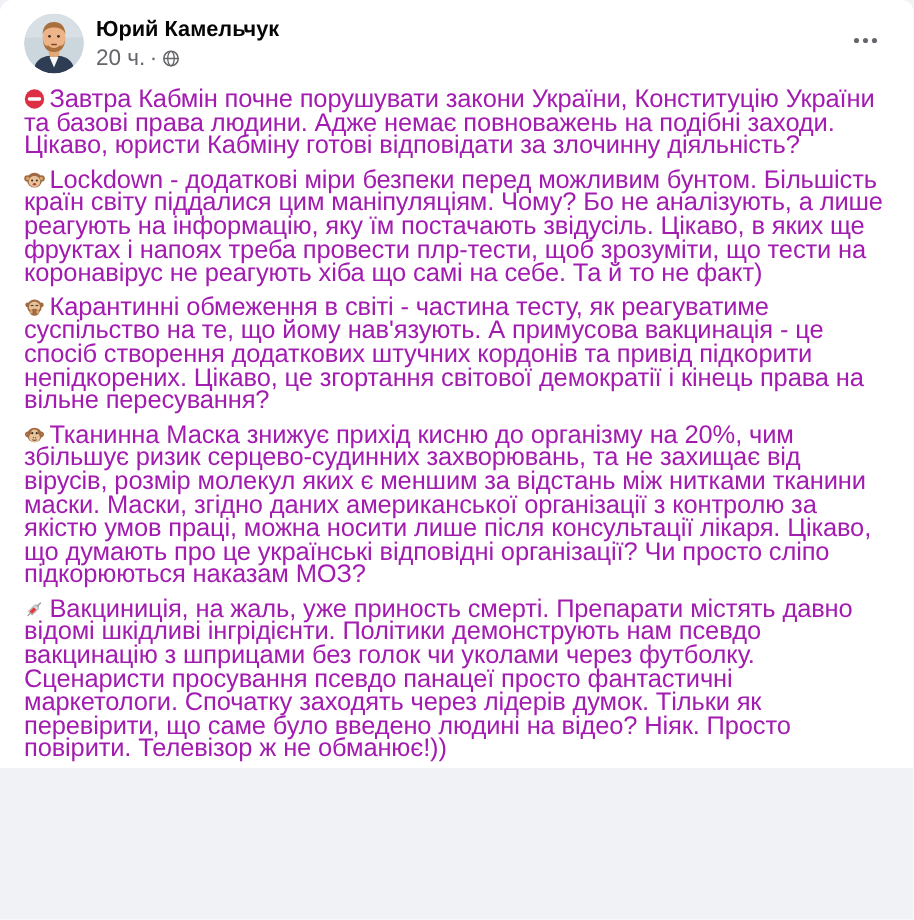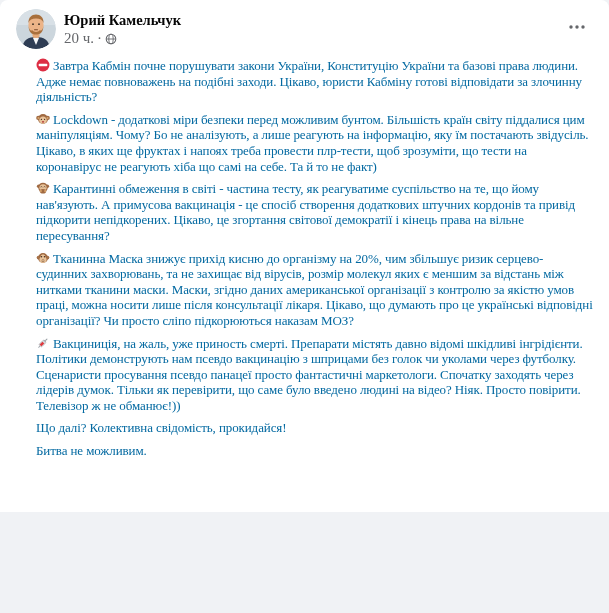--- a/index.html
+++ b/index.html
@@ -6,21 +6,20 @@
   html, body {
     font-family: "Liberation Sans", "DejaVu Sans", sans-serif;
     background: #f0f2f5;
   }
   .post-card {
     width: 609px;
     height: 512px;
     background: #ffffff;
     border-radius: 8px 8px 0 0;
     overflow: hidden;
-    font-family: Liberation Serif, serif;
   }
   
   .post-header {
     display: flex;
     align-items: flex-start;
     padding: 9px 16px 7px 16px;
   }
   .avatar {
     width: 40px; height: 40px;
     border-radius: 50%;
@@ -49,25 +48,24 @@
   .more-btn {
     width: 32px; height: 32px;
     display: flex; align-items: center; justify-content: center;
     border-radius: 50%;
     cursor: pointer;
     margin-top: 2px;
   }
   
   .post-body {
     padding: 2px 16px 0 16px;
-    color: #0369a1;
-    font-size: 13px;
+    color: #a21caf;
+    font-size: 17px;
     line-height: 15.6px;
     letter-spacing: -0.1px;
-    margin-left: 20px;
   }
   .post-body p { margin: 0 0 7px 0; }
   .emoji {
     display: inline-block;
     width: 14px; height: 14px;
     vertical-align: -2px;
     margin-right: 3px;
   }
   .emoji svg { display: block; width: 100%; height: 100%; }
 </style>

